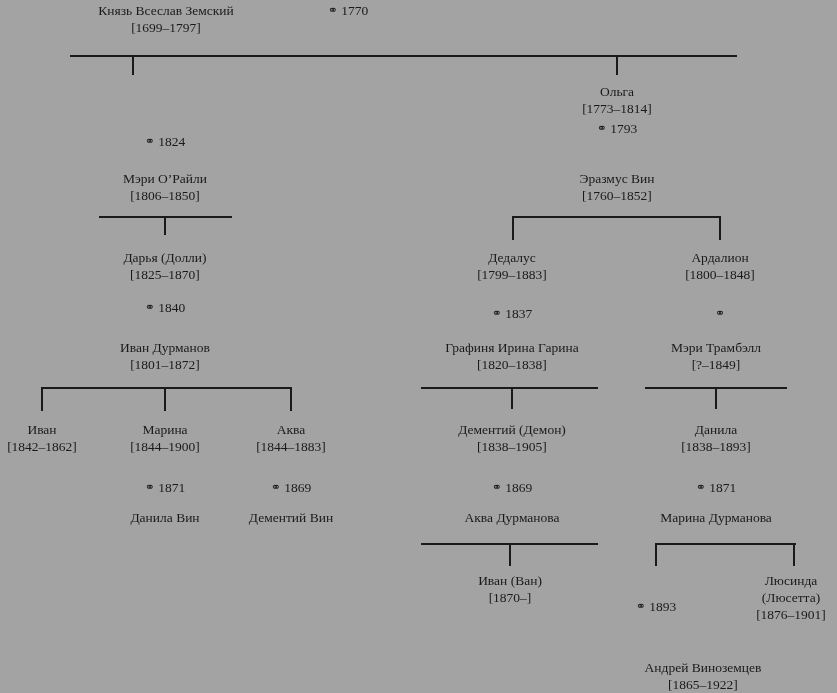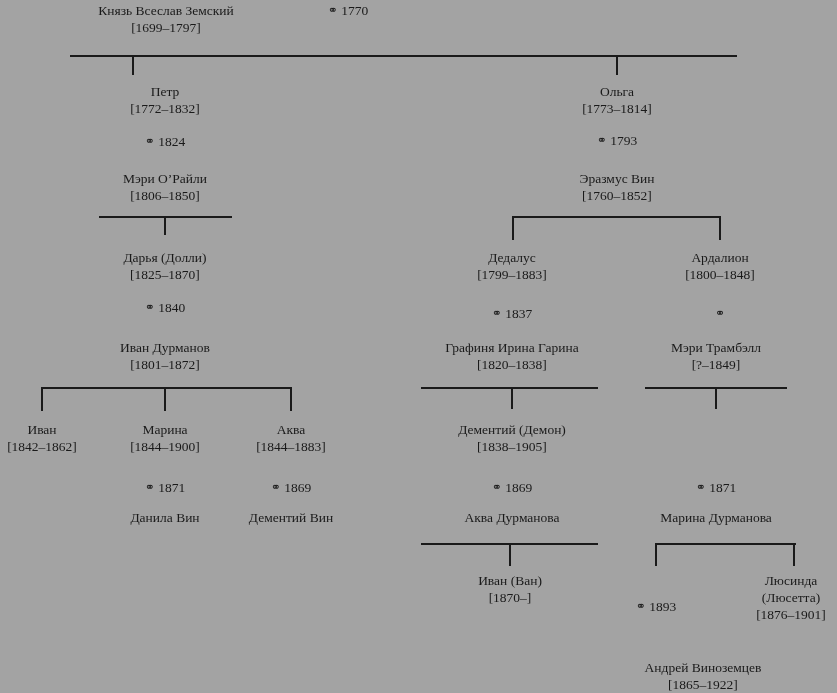--- a/index.html
+++ b/index.html
@@ -66,36 +66,32 @@
   <div class="marr" style="left:348px; top:2px;">
     <span class="sym">⚭</span> 
     <span>1770</span>
   </div>
 
 
   <div class="hbar" style="left:70px; top:55px; width:667px;"></div>
   <div class="vbar" style="left:132px; top:55px; height:20px;"></div>
   <div class="vbar" style="left:616px; top:55px; height:20px;"></div>
 
-  <div class="node" style="left:165px; top:83px;">
-    <span class="nm">Петр</span>
-    <span class="dt">[1772–1832]</span>
-  </div>
 
   <div class="node" style="left:617px; top:83px;">
     <span class="nm">Ольга</span>
     <span class="dt">[1773–1814]</span>
   </div>
 
   <div class="marr" style="left:165px; top:133px;">
     <span class="sym">⚭</span> 
     <span>1824</span>
   </div>
 
-  <div class="marr" style="left:617px; top:132px;">
+  <div class="marr" style="left:617px; top:120px;">
     <span class="sym">⚭</span> 
     <span>1793</span>
   </div>
 
   <div class="node" style="left:165px; top:170px;">
     <span class="nm">Мэри О’Райли</span>
     <span class="dt">[1806–1850]</span>
   </div>
 
   <div class="node" style="left:617px; top:170px;">
@@ -179,20 +175,24 @@
   <div class="node" style="left:291px; top:421px;">
     <span class="nm">Аква</span>
     <span class="dt">[1844–1883]</span>
   </div>
 
   <div class="node" style="left:512px; top:421px;">
     <span class="nm">Дементий (Демон)</span>
     <span class="dt">[1838–1905]</span>
   </div>
 
+  <div class="node" style="left:716px; top:421px;">
+    <span class="nm">Данила</span>
+    <span class="dt">[1838–1893]</span>
+  </div>
 
   <div class="marr" style="left:165px; top:479px;">
     <span class="sym">⚭</span> 
     <span>1871</span>
   </div>
 
   <div class="marr" style="left:291px; top:479px;">
     <span class="sym">⚭</span> 
     <span>1869</span>
   </div>

